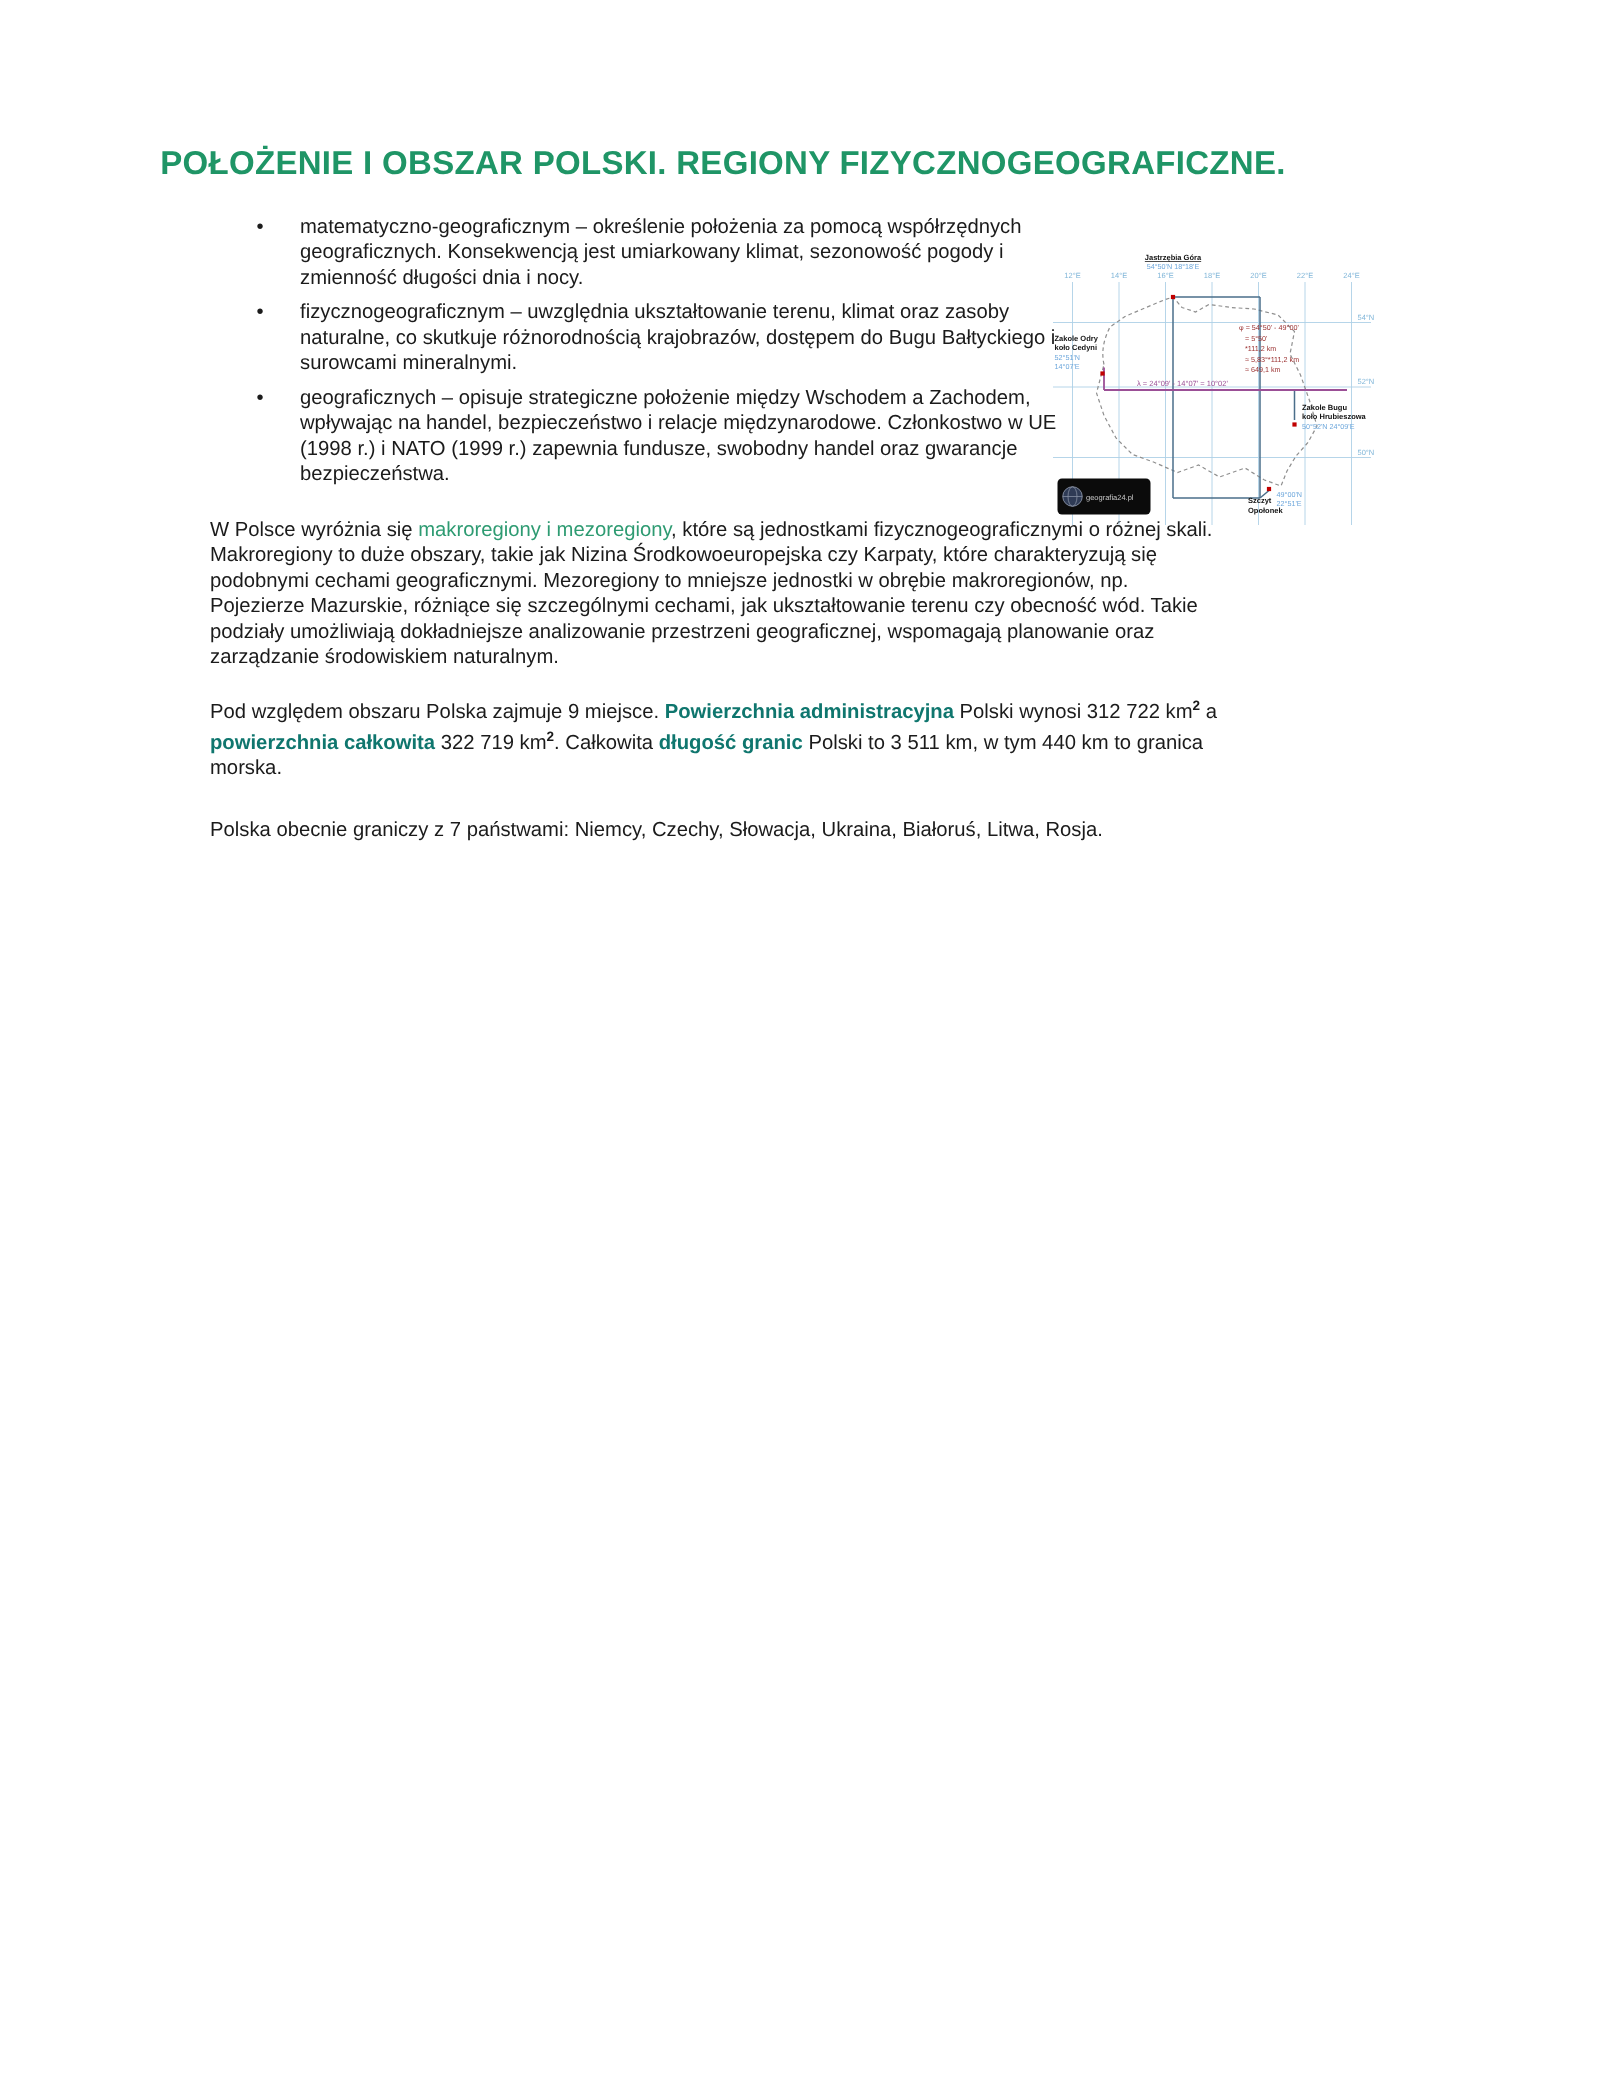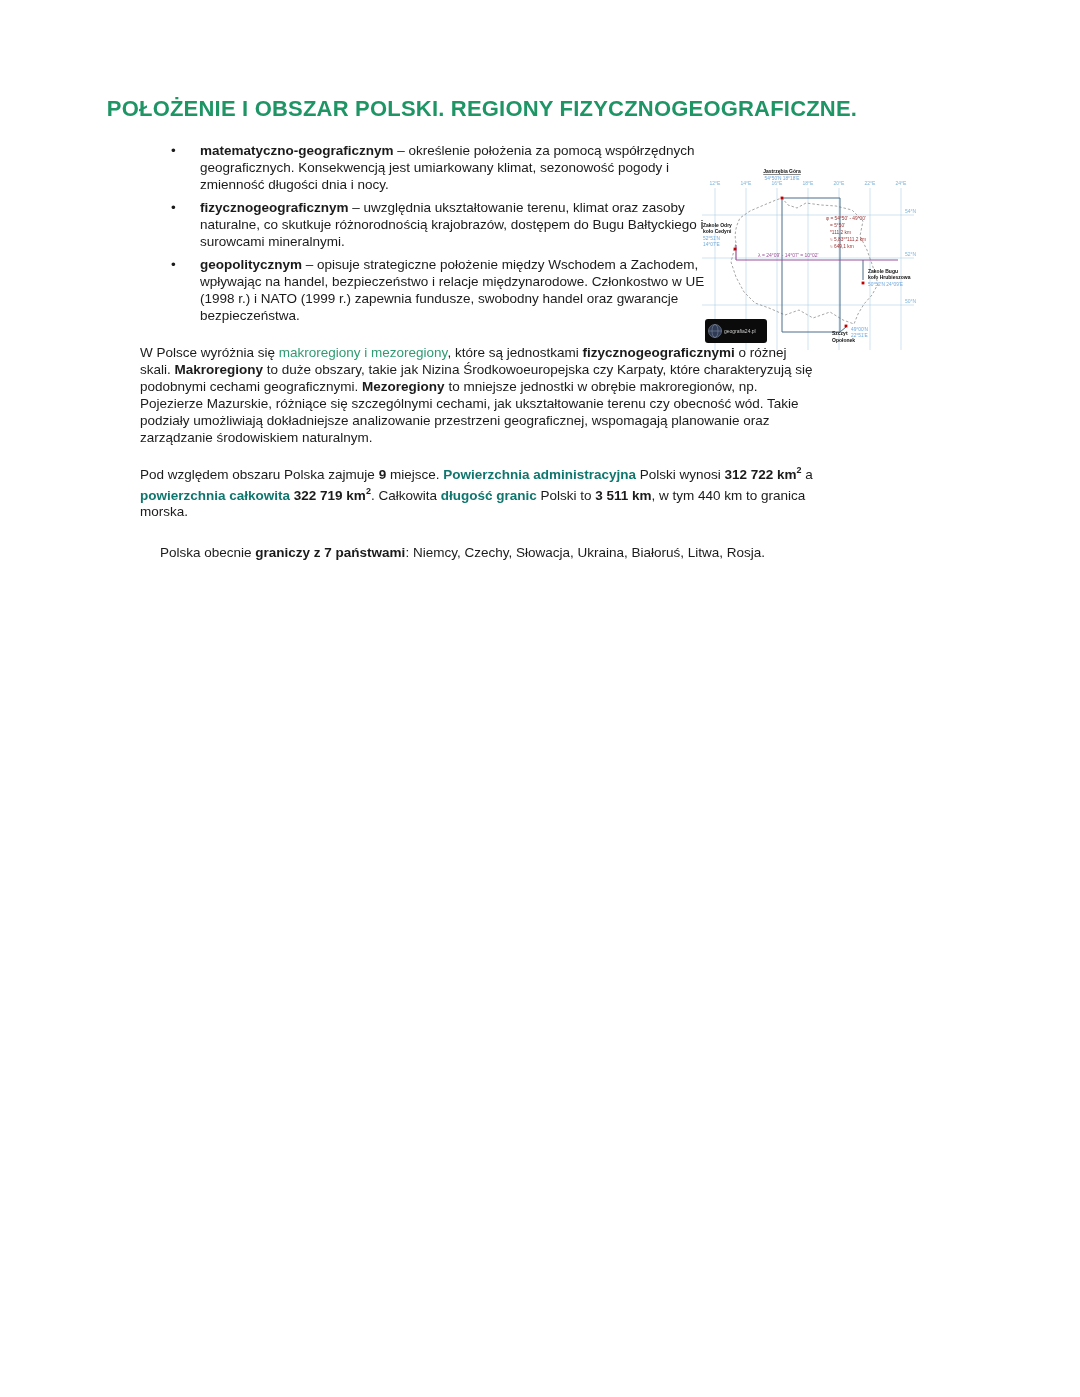--- a/index.html
+++ b/index.html
@@ -10,27 +10,27 @@
   }
   .doc-title {
     margin-top:96px; text-align:center;
     font-size:22px; font-weight:700; color:#1f9566; letter-spacing:0.2px;
   }
   .body-col { margin:20px 145px 0 140px; font-size:13.5px; line-height:17px; }
   .intro { margin-bottom:4px; }
   ul.points { list-style:none; width:566px; margin-top:2px; }
   ul.points li { position:relative; padding-left:60px; margin-bottom:6px; }
   ul.points li .bullet { position:absolute; left:31px; top:0; }
-  .b { font-weight:700; }
+  .b { font-weight:400; }
   .g { color:#2e9b72; }
   .gb { color:#0f766e; font-weight:700; }
   .sup { font-size:9px; vertical-align:super; font-weight:700; }
   .para { margin-top:20px; }
   .para-area { margin-top:16px; }
-  .para-borders { margin-top:24px;margin-left:20px; }
+  .para-borders { margin-top:24px; }
   .map-box { position:absolute; left:700px; top:164px; width:217px; height:192px; }
   .map-box svg { display:block; width:217px; height:192px; }
   .map-box text { font-family:"Liberation Sans", sans-serif; }
   .grid-line { stroke:#aed0e6; stroke-width:0.6; }
   .grid-lbl { fill:#7fb5d8; font-size:5px; }
   .outline { fill:none; stroke:#8f8f8f; stroke-width:0.8; stroke-dasharray:2.5 2; }
   .rect-line { stroke:#4a6e8a; stroke-width:1; fill:none; }
   .purple { stroke:#9b4f96; stroke-width:1.2; fill:none; }
   .pt { fill:#c00000; }
   .pt-name { fill:#111; font-size:5px; font-weight:700; }
@@ -52,21 +52,21 @@
       <li>
         <span class="bullet">•</span>
         <span class="b">matematyczno-geograficznym</span><span> – określenie położenia za pomocą współrzędnych geograficznych. Konsekwencją jest umiarkowany klimat, sezonowość pogody i zmienność długości dnia i nocy.</span>
       </li>
       <li>
         <span class="bullet">•</span>
         <span class="b">fizycznogeograficznym</span><span> – uwzględnia ukształtowanie terenu, klimat oraz zasoby naturalne, co skutkuje różnorodnością krajobrazów, dostępem do Bugu Bałtyckiego i surowcami mineralnymi.</span>
       </li>
       <li>
         <span class="bullet">•</span>
-        <span class="b">geopolitycznym</span><span> – opisuje strategiczne położenie między Wschodem a Zachodem, wpływając na handel, bezpieczeństwo i relacje międzynarodowe. Członkostwo w UE (1998 r.) i NATO (1999 r.) zapewnia fundusze, swobodny handel oraz gwarancje bezpieczeństwa.</span>
+        <span class="b">geograficznych</span><span> – opisuje strategiczne położenie między Wschodem a Zachodem, wpływając na handel, bezpieczeństwo i relacje międzynarodowe. Członkostwo w UE (1998 r.) i NATO (1999 r.) zapewnia fundusze, swobodny handel oraz gwarancje bezpieczeństwa.</span>
       </li>
     </ul>
 
     <p class="para"><span>W Polsce wyróżnia się </span><span class="g">makroregiony i mezoregiony</span><span>, które są jednostkami </span><span class="b">fizycznogeograficznymi</span><span> o różnej skali. </span><span class="b">Makroregiony</span><span> to duże obszary, takie jak Nizina Środkowoeuropejska czy Karpaty, które charakteryzują się podobnymi cechami geograficznymi. </span><span class="b">Mezoregiony</span><span> to mniejsze jednostki w obrębie makroregionów, np. Pojezierze Mazurskie, różniące się szczególnymi cechami, jak ukształtowanie terenu czy obecność wód. Takie podziały umożliwiają dokładniejsze analizowanie przestrzeni geograficznej, wspomagają planowanie oraz zarządzanie środowiskiem naturalnym.</span></p>
 
     <p class="para-area"><span>Pod względem obszaru Polska zajmuje </span><span class="b">9</span><span> miejsce. </span><span class="gb">Powierzchnia administracyjna</span><span> Polski wynosi </span><span class="b">312 722 km</span><span class="sup">2</span><span> a </span><span class="gb">powierzchnia całkowita</span><span> </span><span class="b">322 719 km</span><span class="sup">2</span><span>. Całkowita </span><span class="gb">długość granic</span><span> Polski to </span><span class="b">3 511 km</span><span>, w tym 440 km to granica morska.</span></p>
 
     <p class="para-borders"><span>Polska obecnie </span><span class="b">graniczy z 7 państwami</span><span>: Niemcy, Czechy, Słowacja, Ukraina, Białoruś, Litwa, Rosja.</span></p>
 
   </div>

